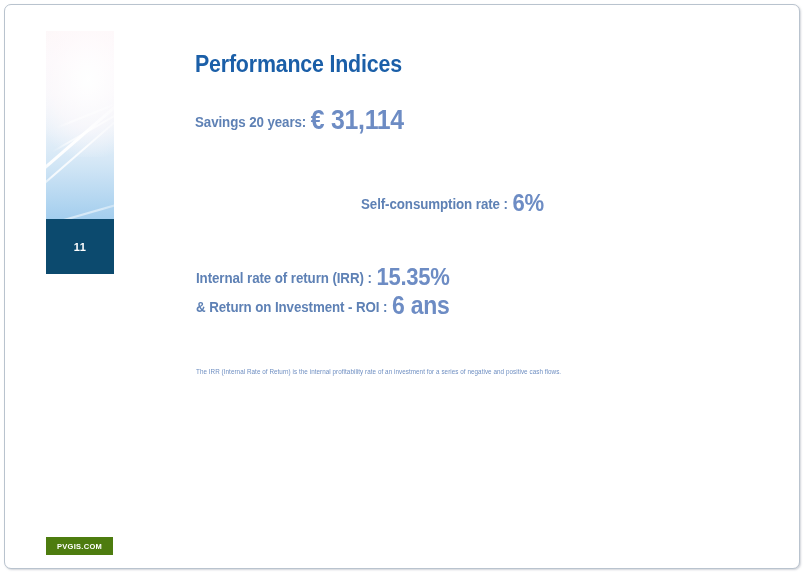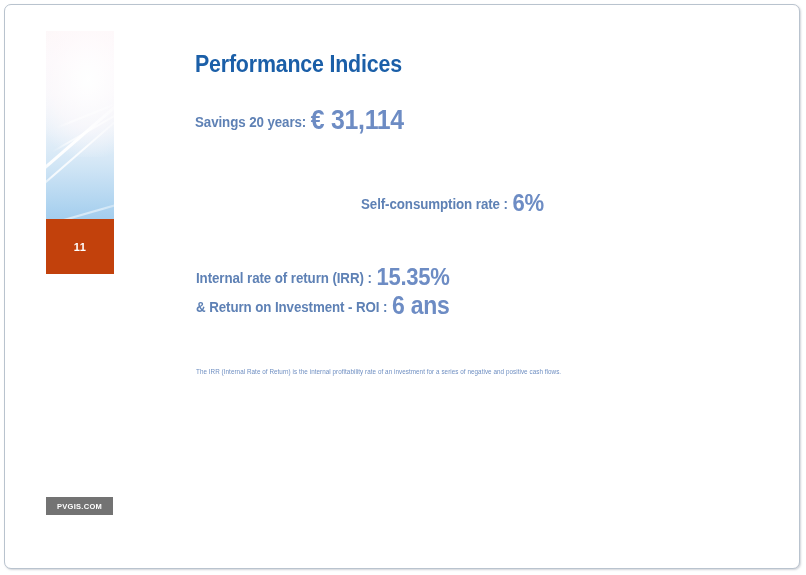--- a/index.html
+++ b/index.html
@@ -77,21 +77,21 @@
   #streak-2 { left: -14px; top: 162px; width: 120px; height: 2px; transform: rotate(-41deg); opacity: .85; }
   #streak-3 { left: 6px;  top: 120px; width: 90px;  height: 2px; transform: rotate(-30deg); opacity: .7; }
   #streak-4 { left: -10px; top: 196px; width: 110px; height: 2px; transform: rotate(-16deg); opacity: .55; }
   #streak-5 { left: 10px; top: 96px;  width: 70px;  height: 1.5px; transform: rotate(-22deg); opacity: .5; }
   #sidebar-page-block {
     position: absolute;
     left: 0;
     bottom: 0;
     width: 100%;
     height: 55px;
-    background: #c2410c;
+    background: #0c4a6e;
     display: flex;
     align-items: center;
     justify-content: center;
   }
   #sidebar-page-number {
     color: #ffffff;
     font-size: 11px;
     font-weight: bold;
     letter-spacing: .5px;
   }
@@ -155,24 +155,24 @@
     font-size: 6.3px;
     color: #6f8fc2;
     letter-spacing: 0.05px;
     white-space: nowrap;
   }
 
   
   #footer-logo {
     position: absolute;
     left: 41px;
-    top: 492px;
+    top: 532px;
     width: 67px;
     height: 18px;
-    background: #737373;
+    background: #4d7c0f;
     display: flex;
     align-items: center;
     justify-content: center;
   }
   #footer-logo-text {
     color: #ffffff;
     font-size: 7.5px;
     font-weight: bold;
     letter-spacing: 0.3px;
   }

